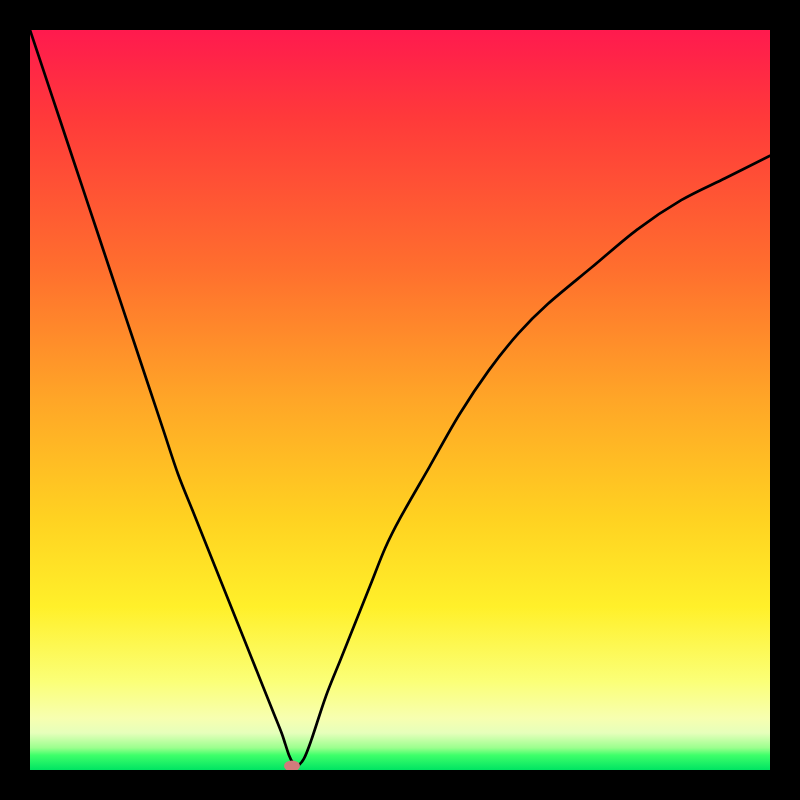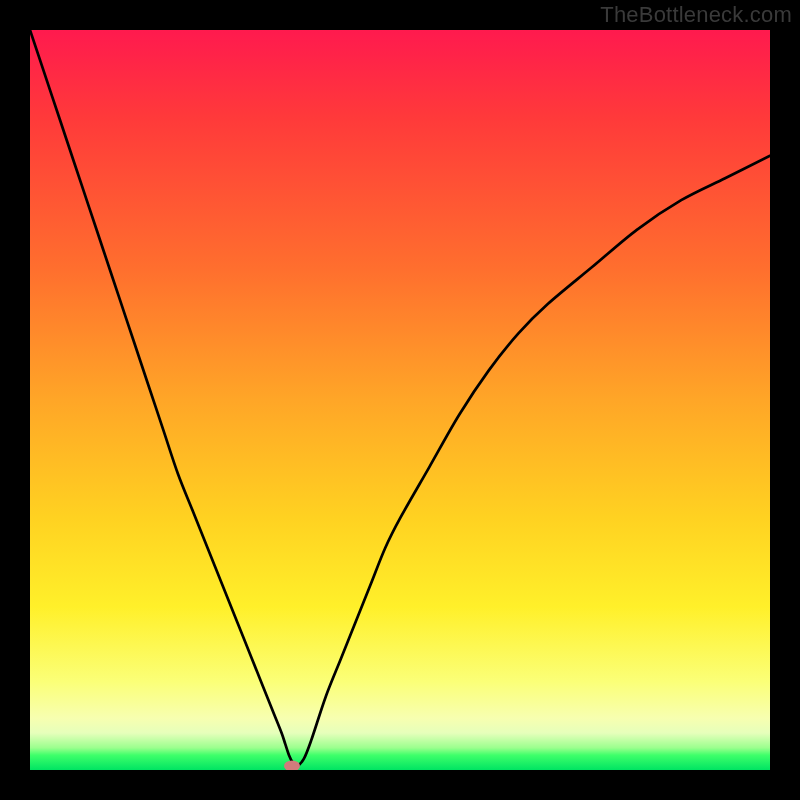--- a/index.html
+++ b/index.html
@@ -76,21 +76,20 @@
     border-radius: 50%;
     transform: translate(-50%, -50%);
     z-index: 11;
   }
 </style>
 </head>
 <body>
 
 <div class="frame">
 
-  <div class="watermark">TheBottleneck.com</div>
 
   <div class="plot">
     <div class="gradient"></div>
 
     <svg class="curve-svg" viewBox="0 0 740 740" preserveAspectRatio="none">
       <path fill="none" stroke="#000" stroke-width="2.7" stroke-linecap="round" stroke-linejoin="round" d="M 0 0 C 2.3680000000000003 7.104000000000014, 10.064 30.1920000000001, 14.8 44.40000000000009 C 19.536 58.60800000000008, 24.864 74.59199999999996, 29.6 88.79999999999995 C 34.336 103.00799999999995, 39.664 118.99200000000003, 44.4 133.20000000000005 C 49.135999999999996 147.40800000000004, 54.464 163.39200000000002, 59.2 177.60000000000002 C 63.93600000000001 191.80800000000002, 69.264 207.792, 74 222 C 78.736 236.208, 84.064 252.19199999999998, 88.8 266.4 C 93.536 280.608, 98.864 296.592, 103.60000000000001 310.8 C 108.33600000000001 325.00800000000004, 113.66400000000002 340.992, 118.4 355.2 C 123.136 369.40799999999996, 128.464 385.39199999999994, 133.2 399.59999999999997 C 137.93599999999998 413.808, 143.264 430.976, 148 444 C 152.736 457.024, 158.06400000000002 469.16, 162.8 481 C 167.536 492.84, 172.864 506.16, 177.6 518 C 182.33599999999998 529.84, 187.66400000000002 543.16, 192.4 555 C 197.136 566.84, 202.46400000000003 580.16, 207.20000000000002 592 C 211.936 603.84, 218.448 620.12, 222 629 C 225.552 637.88, 227.032 641.58, 229.4 647.5 C 231.768 653.42, 234.43200000000002 660.08, 236.8 666 C 239.168 671.92, 241.83200000000002 678.58, 244.20000000000002 684.5 C 246.568 690.42, 249.82400000000004 698.264, 251.60000000000002 703 C 253.376 707.736, 254.11599999999999 710.548, 255.29999999999998 714.1 C 256.484 717.652, 257.816 722.24, 259 725.2 C 260.184 728.1600000000001, 261.516 730.8240000000001, 262.7 732.6 C 263.88399999999996 734.376, 264.62399999999997 736.8919999999999, 266.4 736.3 C 268.176 735.708, 271.432 733.044, 273.8 728.9 C 276.168 724.756, 277.64799999999997 720.4639999999999, 281.2 710.4 C 284.752 700.336, 291.264 679.024, 296 666 C 300.736 652.976, 306.064 640.84, 310.8 629 C 315.536 617.16, 320.86400000000003 603.84, 325.6 592 C 330.336 580.16, 335.66400000000004 566.84, 340.40000000000003 555 C 345.136 543.16, 350.464 528.656, 355.2 518 C 359.936 507.344, 362.896 501.424, 370 488.4 C 377.104 475.376, 390.12800000000004 453.17600000000004, 399.6 436.6 C 409.072 420.024, 419.728 400.192, 429.2 384.8 C 438.67199999999997 369.408, 449.32800000000003 353.424, 458.8 340.4 C 468.272 327.376, 478.92800000000005 314.05600000000004, 488.40000000000003 303.40000000000003 C 497.872 292.744, 506.16 284.456, 518 273.8 C 529.84 263.144, 548.192 248.63999999999996, 562.4 236.79999999999995 C 576.608 224.95999999999995, 592.592 210.45600000000007, 606.8 199.80000000000007 C 621.0079999999999 189.14400000000006, 636.9920000000001 178.48799999999994, 651.2 170.19999999999993 C 665.408 161.91199999999992, 681.3919999999999 155.10399999999998, 695.5999999999999 148 C 709.8079999999999 140.89600000000002, 732.896 129.35200000000006, 740 125.80000000000007"></path>
     </svg>
 
     <div class="marker" style="left: 261.96px; top: 736.3px;"></div>
   </div>

